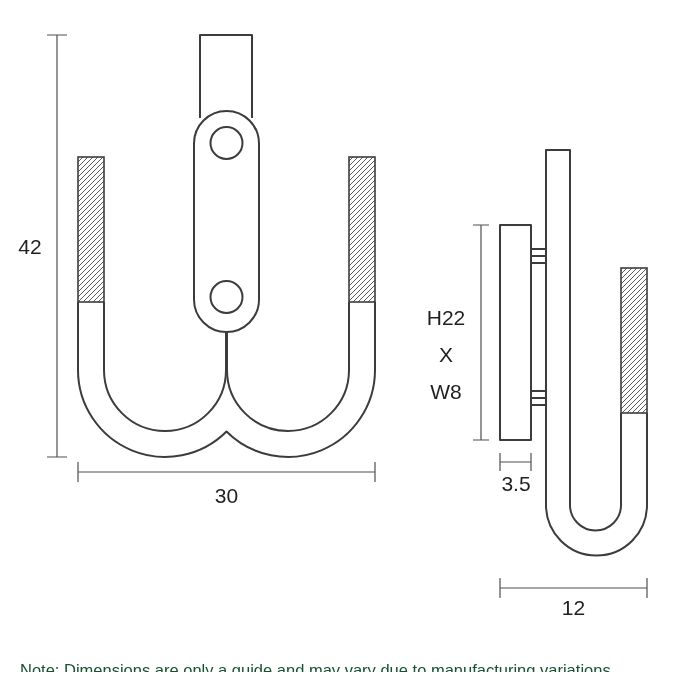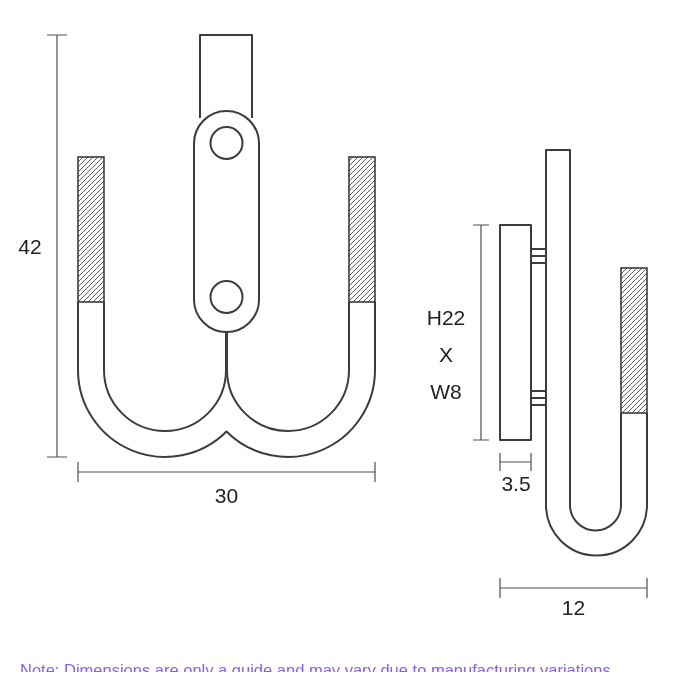--- a/index.html
+++ b/index.html
@@ -40,21 +40,21 @@
   .dim-label {
     fill: #1f1f1f;
     font-family: "Liberation Sans", sans-serif;
     font-size: 21px;
   }
   .note {
     position: absolute;
     left: 20px;
     top: 660px;
     width: 670px;
-    color: #8b5cf6;
+    color: #14532d;
     font-size: 16.5px;
     line-height: 1.25;
   }
 </style>
 </head>
 <body>
 
 <div class="stage">
   <svg width="700" height="700" viewBox="0 0 700 700">
     <defs>

